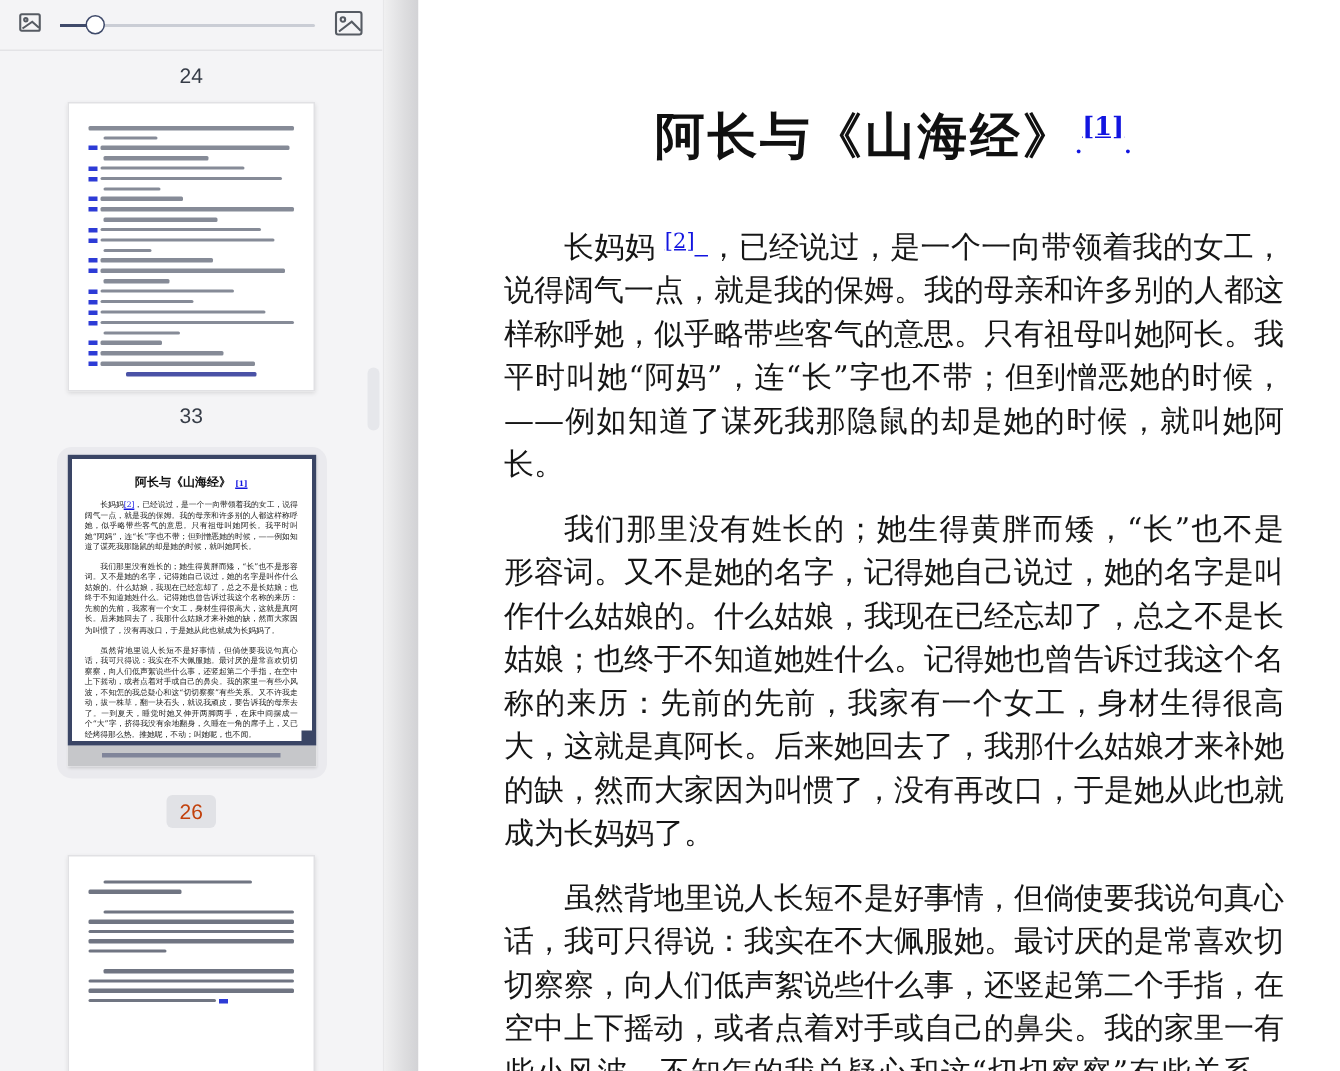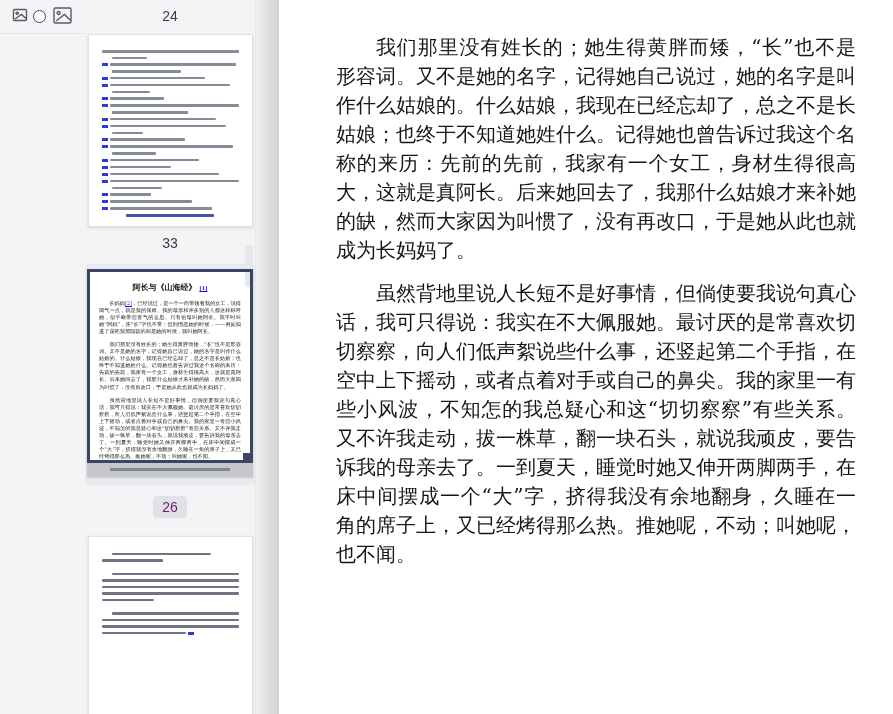--- a/index.html
+++ b/index.html
@@ -2,34 +2,34 @@
 <html><head>
 <meta charset="utf-8">
 <style>
   html,body{margin:0;padding:0;}
   body{width:893px;height:714px;overflow:hidden;background:#fff;
        font-family:"Liberation Sans",sans-serif;}
   .app{display:flex;width:893px;height:714px;}
 
   
   .sidebar{width:255px;flex:none;background:#f4f4f6;display:flex;
-           flex-direction:row;position:relative;overflow:hidden;}
+           flex-direction:column;position:relative;overflow:hidden;}
   .toolbar{height:34px;flex:none;border-bottom:1px solid #e3e3e6;
            display:flex;align-items:center;padding:0 10px;box-sizing:border-box;}
   .icon-btn{background:none;border:none;padding:2px;display:flex;align-items:center;cursor:pointer;}
   .icon-btn svg{stroke:#565b63;fill:none;stroke-width:1.4;}
   .slider{flex:1;margin:0 10px;position:relative;height:14px;}
   .slider-track{position:absolute;top:6px;left:0;right:0;height:2px;background:#cacdd5;border-radius:1px;}
   .slider-fill{position:absolute;top:6px;left:0;width:14%;height:2px;background:#3f4a6a;}
   .slider-handle{position:absolute;top:0;left:calc(14% - 7px);width:11px;height:11px;
                  border:1.6px solid #3f4a6a;background:#fff;border-radius:50%;}
   .thumb-area{flex:1;display:flex;flex-direction:column;align-items:center;overflow:hidden;}
   .page-label{font-size:14px;color:#363c47;line-height:18px;margin-top:7px;}
   .page-chip{margin-top:11px;background:#e1e2e6;border-radius:4px;padding:2px 9px;
-             font-size:14px;color:#701a75;line-height:18px;}
+             font-size:14px;color:#c2410c;line-height:18px;}
   .thumb-page{width:165px;background:#fff;border:1px solid #e1e1e4;
               box-shadow:0 1px 3px rgba(0,0,0,.13);box-sizing:border-box;}
   .thumb-footnotes{height:212px;margin-top:9px;}
   .thumb-next{height:200px;margin-top:18px;flex:none;overflow:hidden;}
   .selected-card{margin-top:12px;background:#eaeaee;border-radius:10px;padding:5px 7px 8px;}
   .current-page{position:relative;width:166px;height:208px;background:#fff;
                 box-shadow:0 1px 2px rgba(0,0,0,.15);overflow:hidden;}
   .viewport-ind{position:absolute;top:0;left:0;right:0;height:194px;
                 border:3px solid #3a4565;box-sizing:border-box;z-index:3;}
   .viewport-corner{position:absolute;right:0;bottom:0;width:7px;height:7px;background:#3a4565;}
@@ -280,19 +280,23 @@
       </div>
 
     </div>
 
     <div class="sb-scroll"></div>
   </div>
 
   <div class="divider"></div>
 
   <div class="main">
+    <div class="doc-title">
+      <span>阿长与《山海经》</span><span class="ref-dot">.</span><span class="ref">[1]</span><span class="ref-dot">.</span>
+    </div>
     <div class="doc-body">
+      <p><span>长妈妈</span> <span class="ref-inline">[2]</span><span class="u-art"></span><span>，已经说过，是一个一向带领着我的女工，说得阔气一点，就是我的保姆。我的母亲和许多别的人都这样称呼她，似乎略带些客气的意思。只有祖母叫她阿长。我平时叫她“阿妈”，连“长”字也不带；但到憎恶她的时候，——例如知道了谋死我那隐鼠的却是她的时候，就叫她阿长。</span></p>
       <p>我们那里没有姓长的；她生得黄胖而矮，“长”也不是形容词。又不是她的名字，记得她自己说过，她的名字是叫作什么姑娘的。什么姑娘，我现在已经忘却了，总之不是长姑娘；也终于不知道她姓什么。记得她也曾告诉过我这个名称的来历：先前的先前，我家有一个女工，身材生得很高大，这就是真阿长。后来她回去了，我那什么姑娘才来补她的缺，然而大家因为叫惯了，没有再改口，于是她从此也就成为长妈妈了。</p>
       <p>虽然背地里说人长短不是好事情，但倘使要我说句真心话，我可只得说：我实在不大佩服她。最讨厌的是常喜欢切切察察，向人们低声絮说些什么事，还竖起第二个手指，在空中上下摇动，或者点着对手或自己的鼻尖。我的家里一有些小风波，不知怎的我总疑心和这“切切察察”有些关系。又不许我走动，拔一株草，翻一块石头，就说我顽皮，要告诉我的母亲去了。一到夏天，睡觉时她又伸开两脚两手，在床中间摆成一个“大”字，挤得我没有余地翻身，久睡在一角的席子上，又已经烤得那么热。推她呢，不动；叫她呢，也不闻。</p>
     </div>
   </div>
 
 </div>
 
 </body></html>

